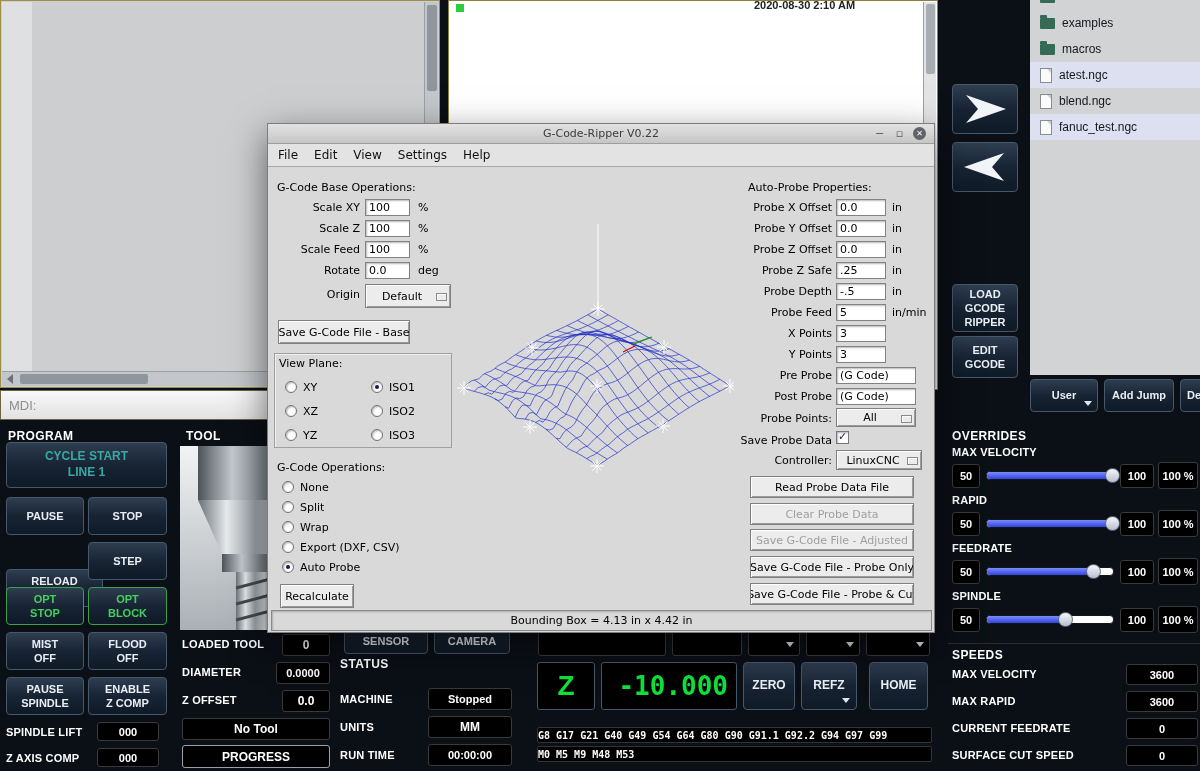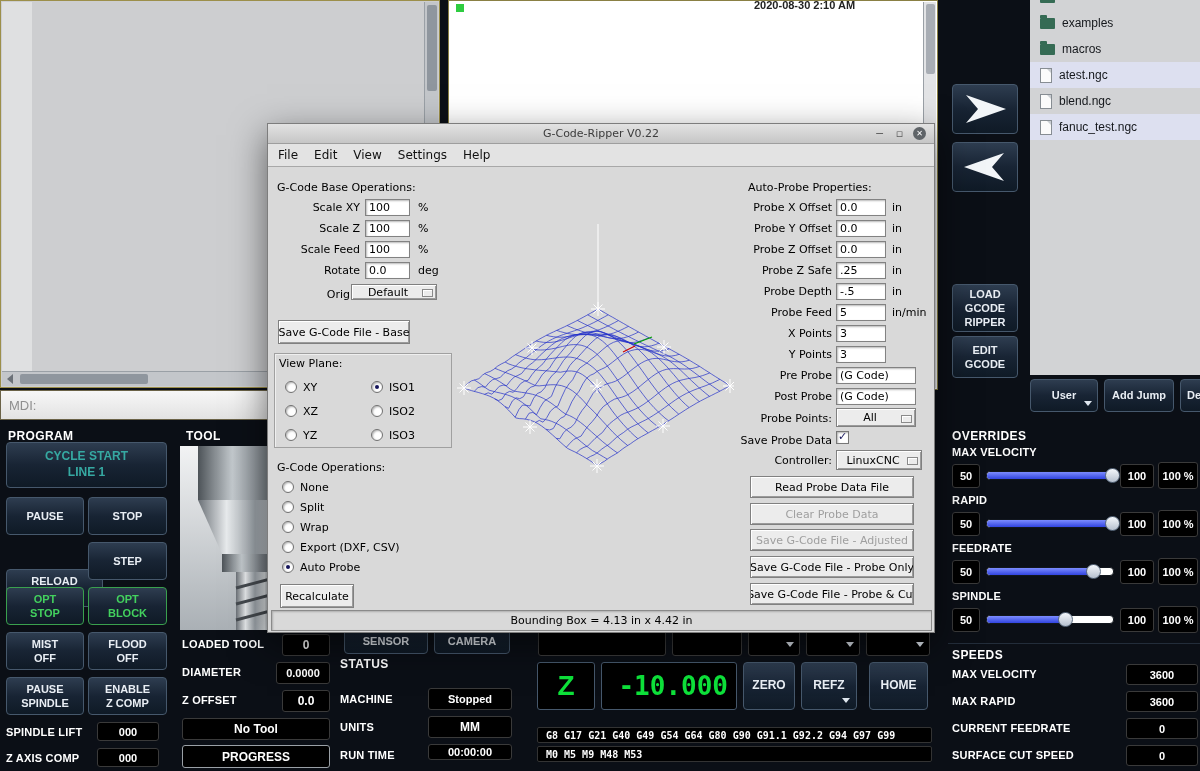--- a/index.html
+++ b/index.html
@@ -43,21 +43,21 @@
 .tkbtn.disabled{color:#9f9f9f;cursor:default}
 .tkdrop{position:absolute;background:#ececec;border:1px solid #808080;box-shadow:inset 1px 1px 0 #ffffff,inset -1px -1px 0 #9b9b9b;font-size:11px;display:flex;align-items:center;justify-content:center;cursor:pointer;padding-right:12px}
 .tkdrop::after{content:"";position:absolute;right:3px;top:50%;margin-top:-3px;width:9px;height:6px;background:#ececec;border:1px solid #8a8a8a;box-shadow:inset 1px 1px 0 #fff}
 .radio{position:absolute;width:12px;height:12px;border-radius:50%;background:#fff;border:1px solid #707070;box-shadow:inset 1px 1px 2px rgba(0,0,0,.3)}
 .radio.checked::after{content:"";position:absolute;left:3px;top:3px;width:4px;height:4px;border-radius:50%;background:#14145a}
 .radlbl{position:absolute;font-size:11px;color:#000;white-space:nowrap}
 .tkcheck{position:absolute;width:13px;height:13px;background:#fff;border:1px solid #777;box-shadow:inset 1px 1px 2px rgba(0,0,0,.3)}
 .tkcheck.checked::after{content:"\2713";position:absolute;left:1px;top:-2px;font-size:11px;font-weight:bold;color:#14145a}
 .groupframe{position:absolute;border:1px solid #a0a0a0;box-shadow:inset 1px 1px 0 #efefef}
 .statusbar{position:absolute;background:#d9d9d9;border:1px solid #8a8a8a;box-shadow:inset 1px 1px 2px rgba(0,0,0,.2);display:flex;align-items:center;justify-content:center;font-size:11px}
-.codes{position:absolute;background:#000;border:1px solid #333;border-radius:2px;color:#fff;font-family:"DejaVu Sans Mono",monospace;font-size:10px;font-weight:bold;display:flex;align-items:center;padding-left:8px;white-space:nowrap;overflow:hidden}
+.codes{position:absolute;background:#000;border:1px solid #333;border-radius:2px;color:#fff;font-family:"DejaVu Sans Mono",monospace;font-size:10px;font-weight:bold;display:flex;align-items:center;padding-left:0;white-space:nowrap;overflow:hidden}
 </style>
 </head>
 <body>
 
 <div class="abs" style="left:0;top:0;width:440px;height:388px;background:#cdced0;border:1px solid #9c8f4a">
   <div class="abs" style="left:1px;top:1px;width:30px;height:384px;background:#dfe0e1"></div>
   <div class="scroll-v" style="right:1px;top:1px;width:14px;height:369px">
     <div class="thumb" style="left:2px;top:3px;width:10px;height:86px"></div>
   </div>
   <div class="scroll-h" style="left:1px;bottom:1px;width:423px;height:15px">
@@ -203,21 +203,21 @@
 <div class="bbox" style="left:866px;top:618px;width:64px;height:38px">
     <span class="chev" style="right:5px;bottom:8px"></span>
   </div>
 
 <div class="hdr" style="left:340px;top:657px">STATUS</div>
 <span class="lbl" style="left:340px;top:693px">MACHINE</span>
 <div class="bbox" style="left:428px;top:688px;width:84px;height:22px;font-size:11px">Stopped</div>
 <span class="lbl" style="left:340px;top:721px">UNITS</span>
 <div class="bbox" style="left:428px;top:716px;width:84px;height:22px">MM</div>
 <span class="lbl" style="left:340px;top:749px">RUN TIME</span>
-<div class="bbox" style="left:428px;top:744px;width:84px;height:16px;font-size:11px">00:00:00</div>
+<div class="bbox" style="left:428px;top:744px;width:84px;height:22px;font-size:11px">00:00:00</div>
 
 <div class="bbox" style="left:537px;top:662px;width:58px;height:48px;border:1px solid #46586c;color:#0ee13a;font-size:28px">Z</div>
 <div class="bbox" style="left:601px;top:662px;width:136px;height:48px;border:1px solid #46586c;color:#0ee13a;font-size:26px;font-family:'DejaVu Sans Mono',monospace;justify-content:flex-end;padding-right:8px">-10.000</div>
 <div class="dbtn" style="left:743px;top:662px;width:52px;height:48px;font-size:12px">ZERO</div>
 <div class="dbtn" style="left:801px;top:662px;width:56px;height:48px;font-size:12px">
   <span>REFZ</span>
   <span class="chev" style="right:6px;bottom:6px"></span>
 </div>
 <div class="dbtn" style="left:869px;top:662px;width:59px;height:48px;font-size:12px">HOME</div>
 <div class="codes" style="left:537px;top:727px;width:395px;height:16px">G8 G17 G21 G40 G49 G54 G64 G80 G90 G91.1 G92.2 G94 G97 G99</div>
@@ -307,21 +307,21 @@
     </div>
   <span class="tklbl" style="left:150px;top:119px">%</span>
 
   <span class="fldlbl" style="top:140px">Rotate</span>
   <div class="tkin" style="left:97px;top:138px;width:45px;height:17px">
       <span>0.0</span>
     </div>
   <span class="tklbl" style="left:150px;top:140px">deg</span>
 
   <span class="fldlbl" style="top:164px">Origin</span>
-  <div class="tkdrop" style="left:83px;top:160px;width:86px;height:16px">
+  <div class="tkdrop" style="left:97px;top:160px;width:86px;height:24px">
       <span>Default</span>
     </div>
 
   <div class="tkbtn" style="left:10px;top:196px;width:132px;height:24px">Save G-Code File - Base</div>
 
   <div class="groupframe" style="left:6px;top:229px;width:178px;height:95px">
     <span class="tklbl" style="left:4px;top:3px">View Plane:</span>
     <span class="radio" style="left:10px;top:27px"></span>
     <span class="radlbl" style="left:28px;top:27px">XY</span>
     <span class="radio" style="left:10px;top:51px"></span>

